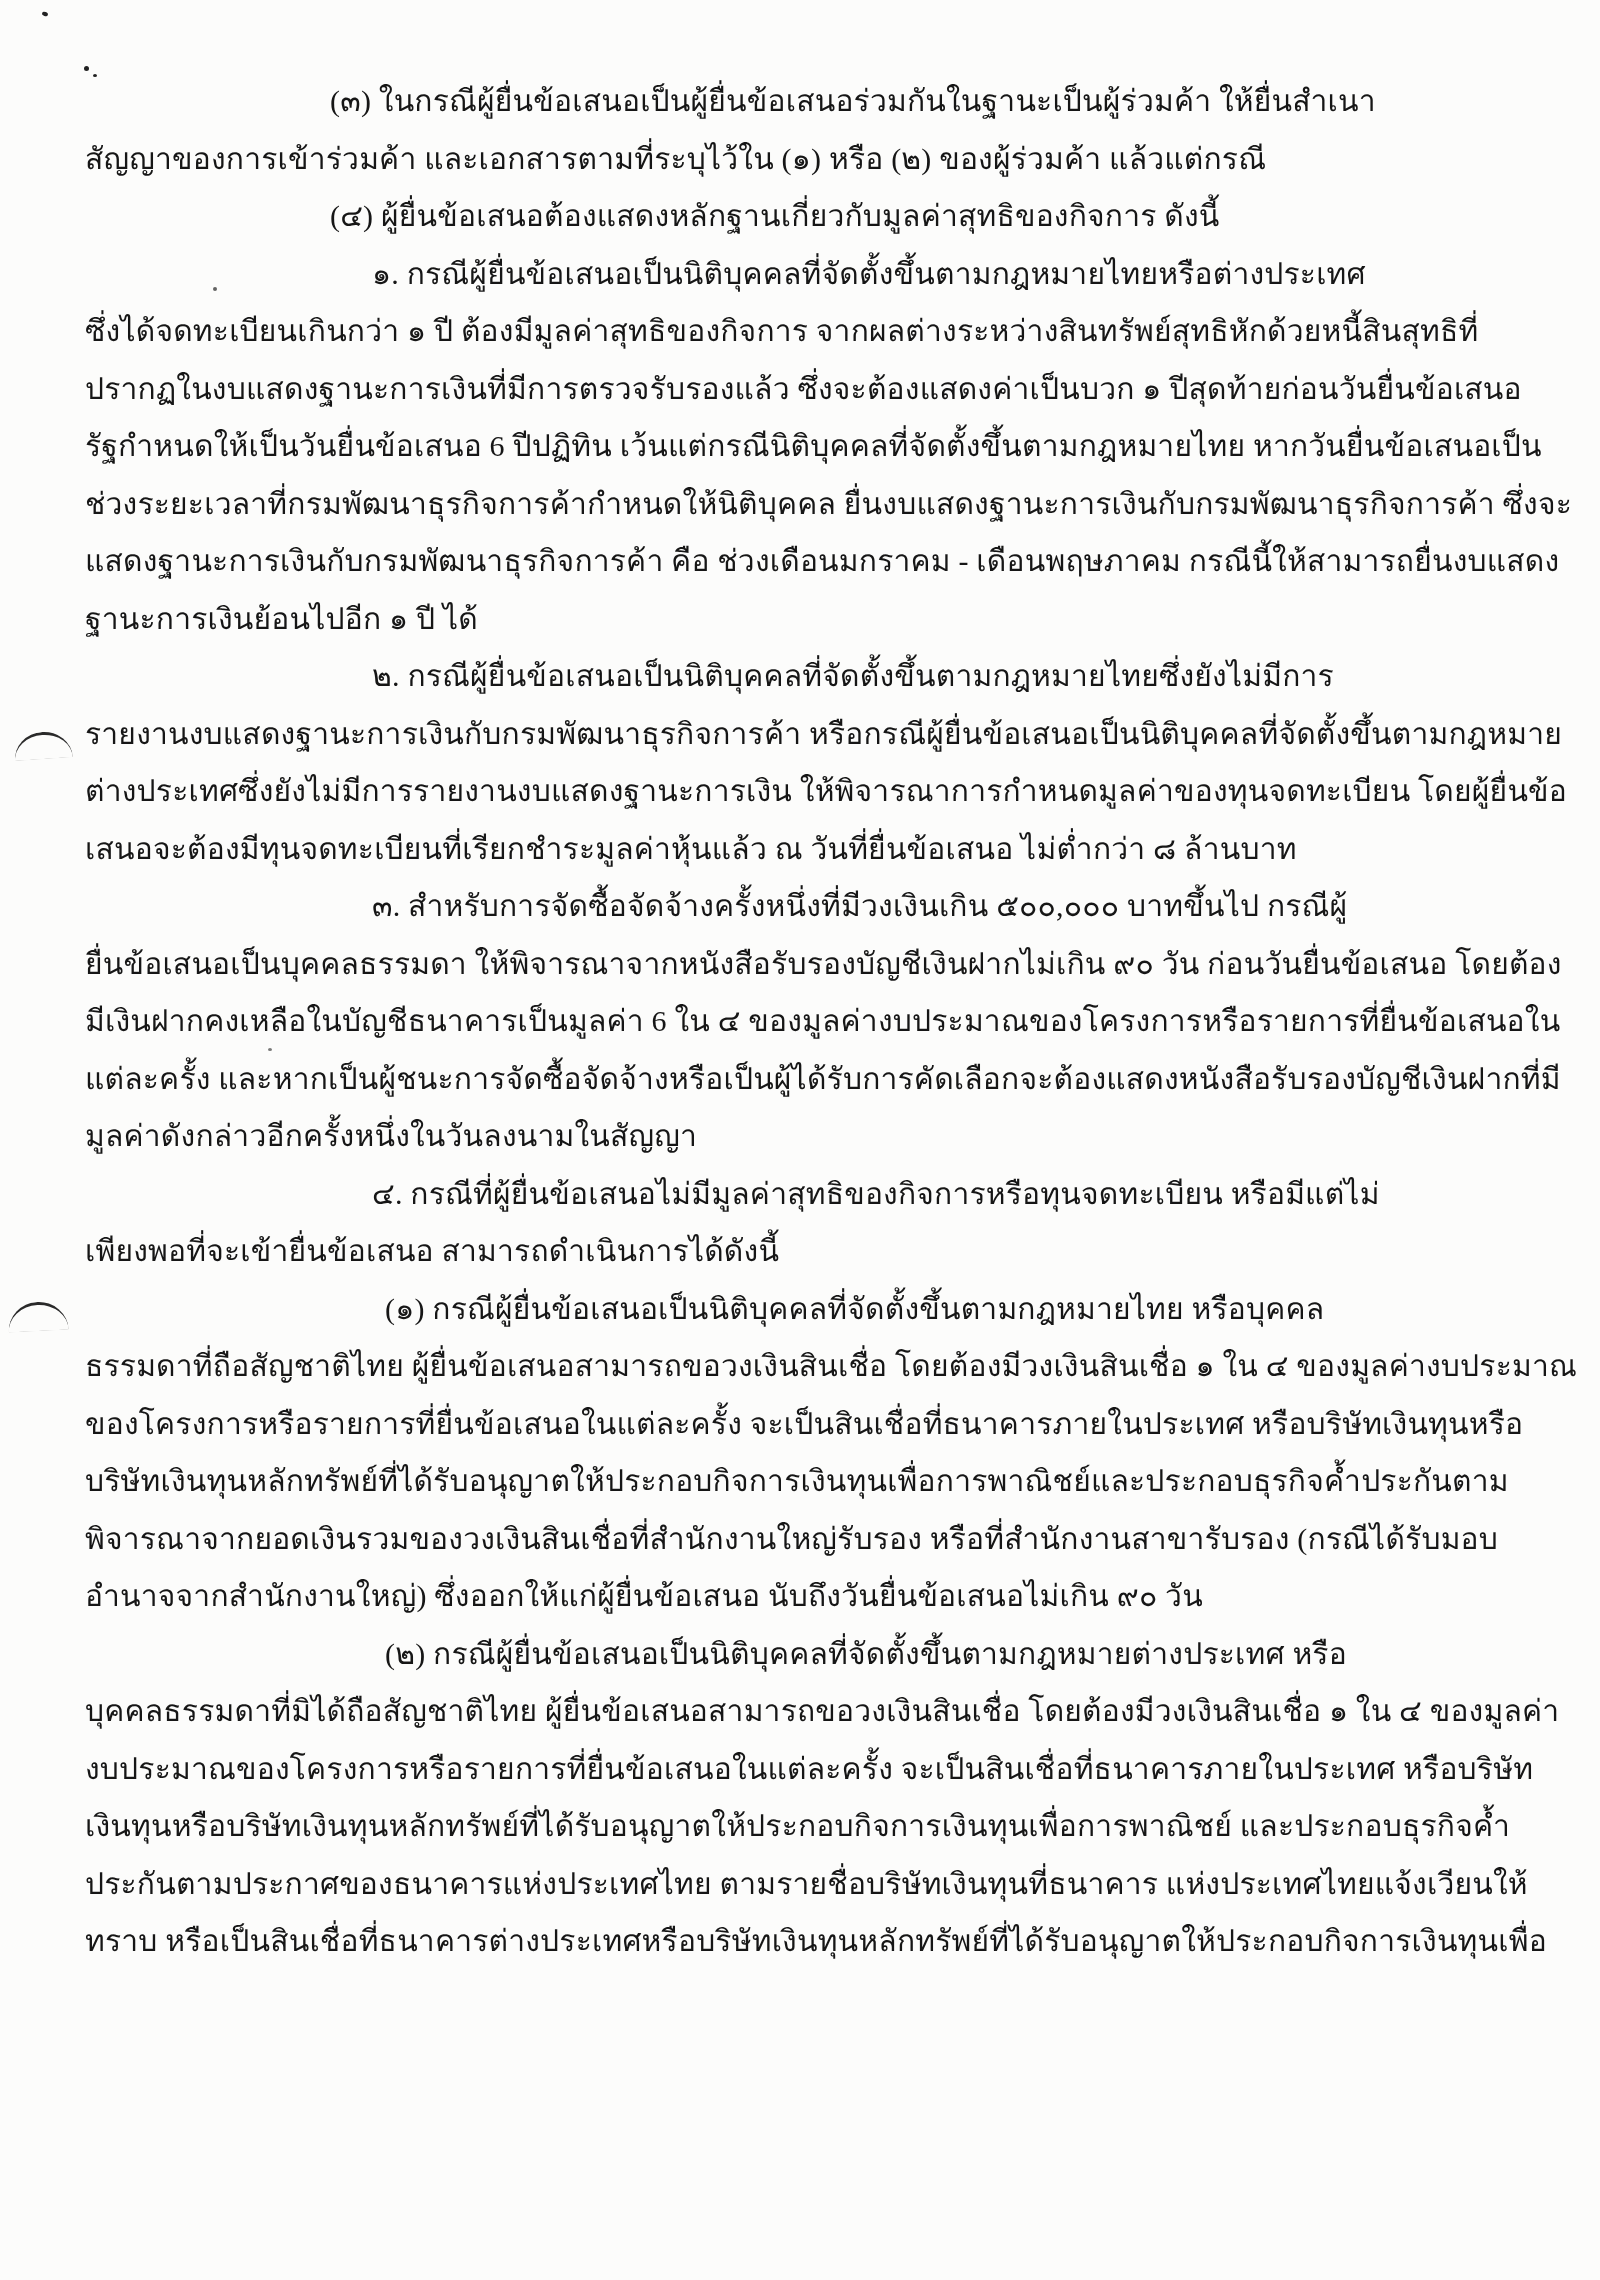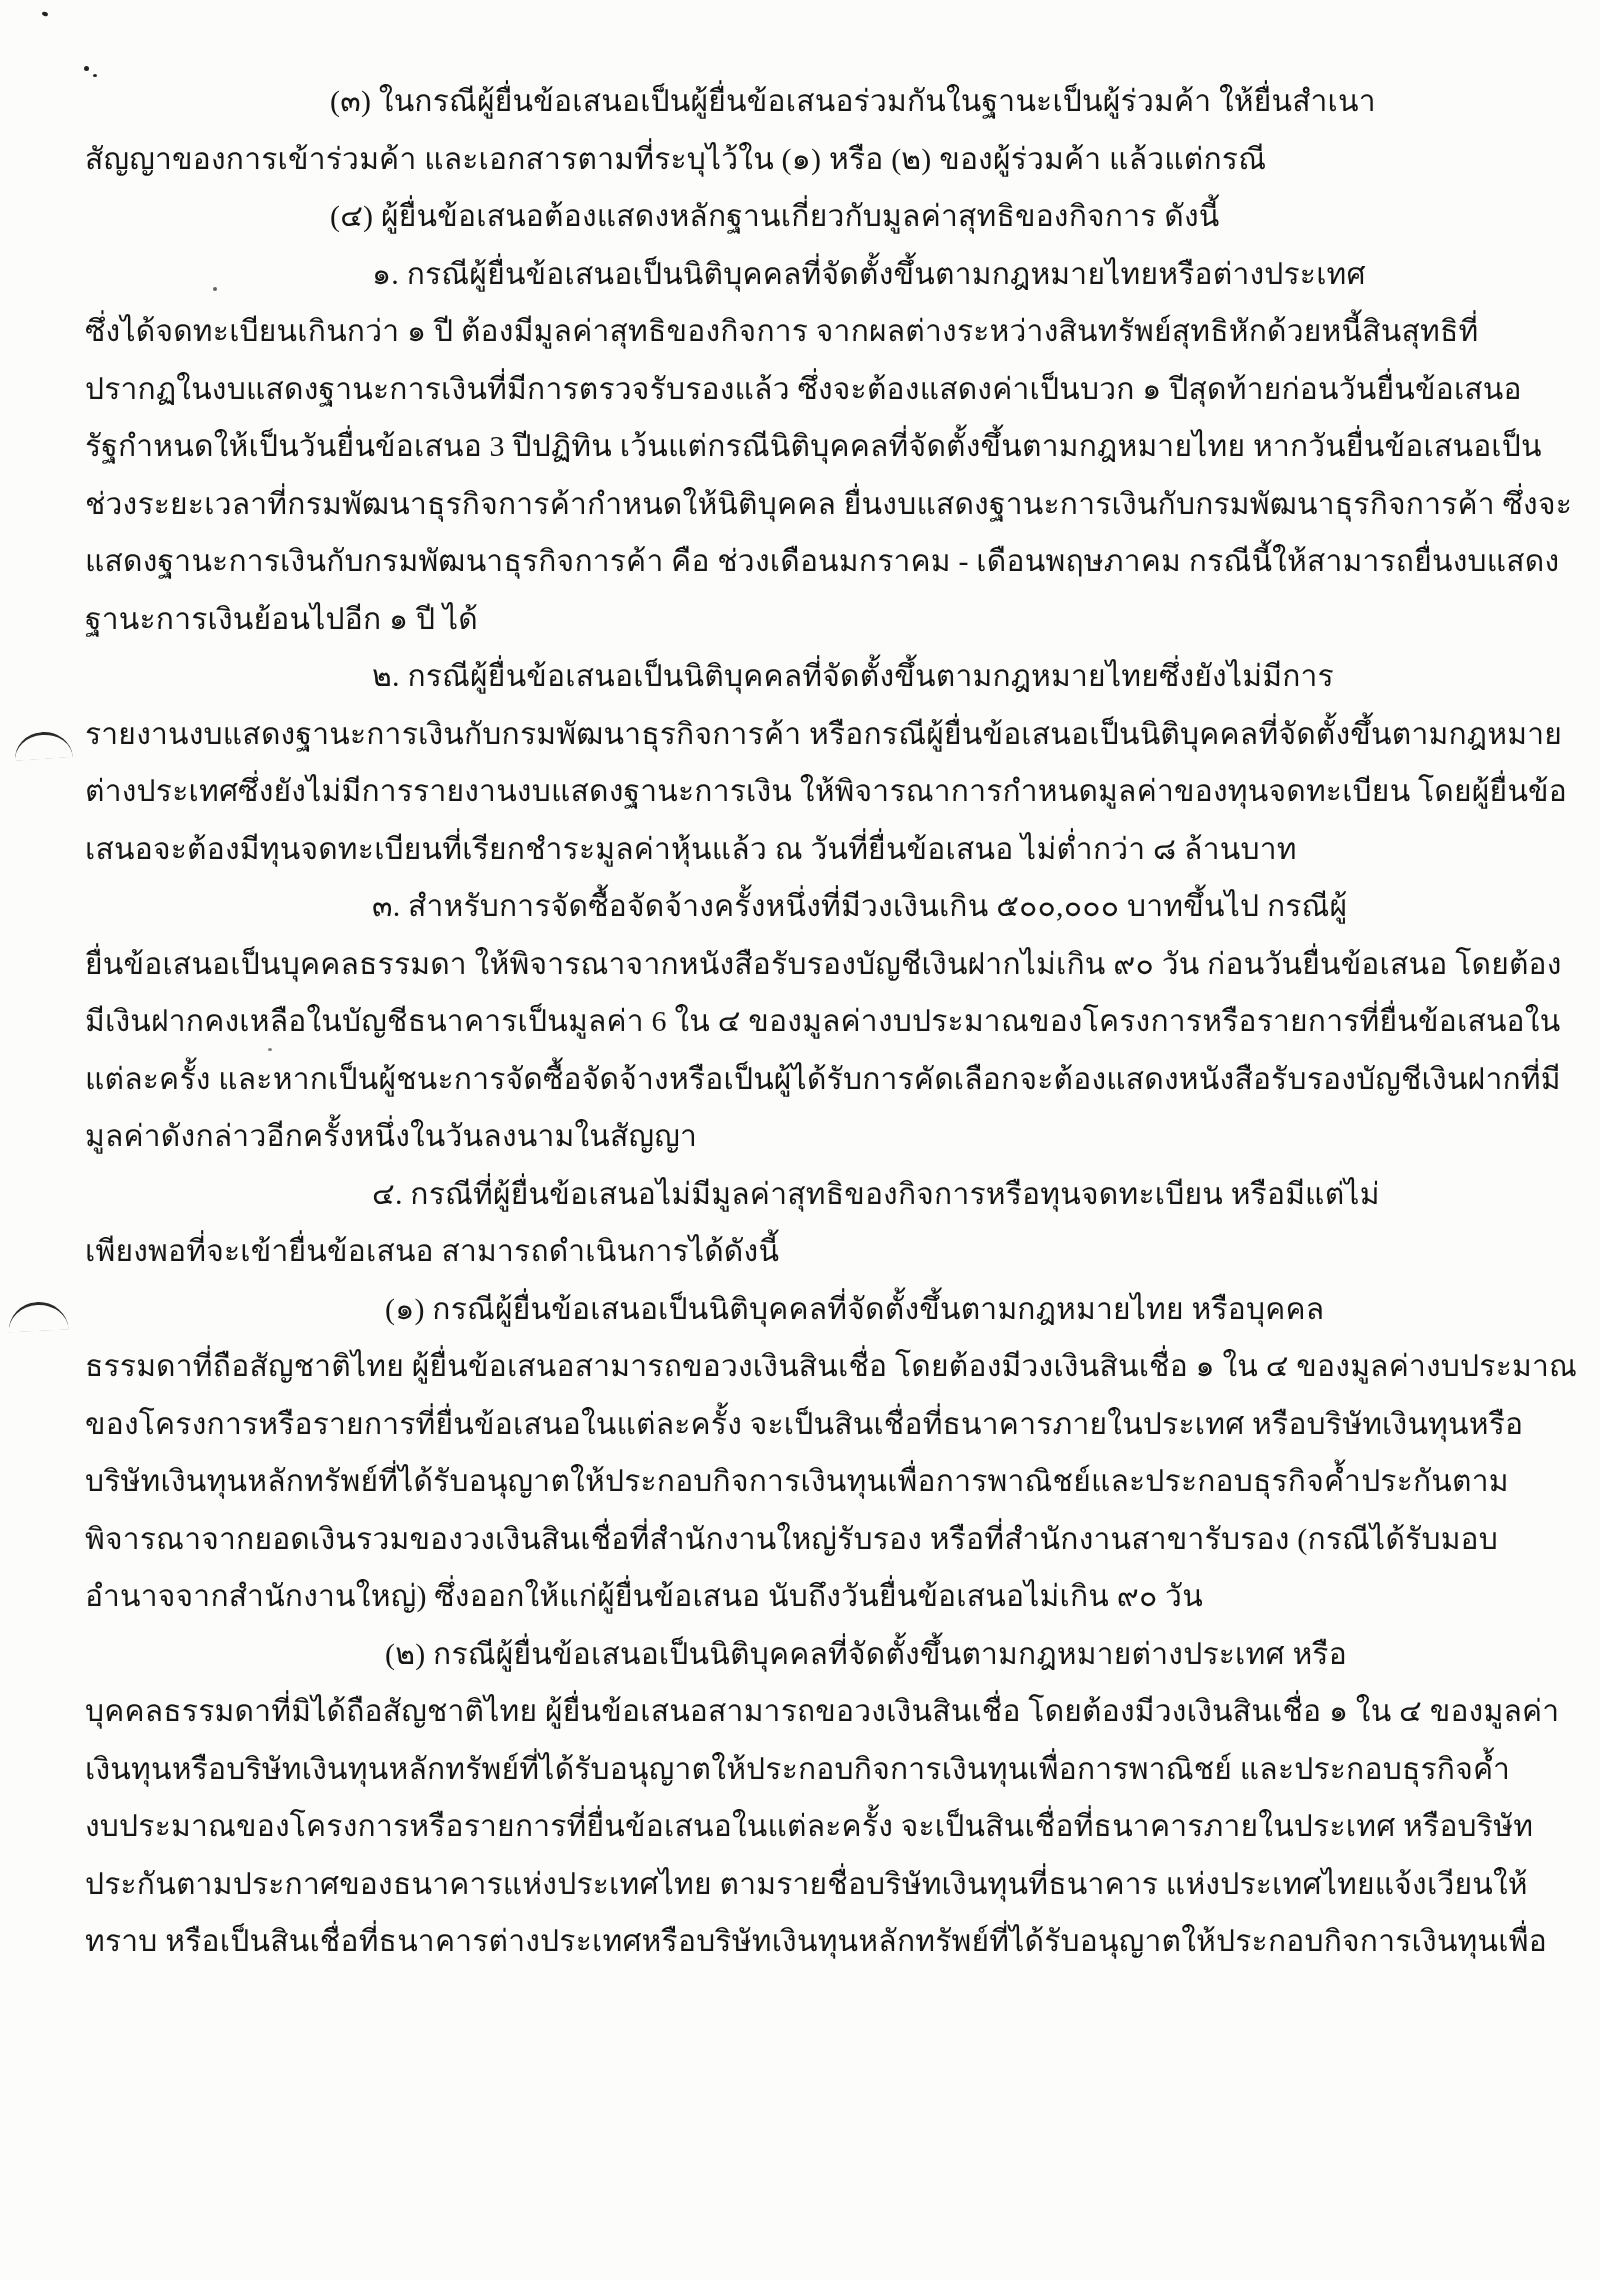--- a/index.html
+++ b/index.html
@@ -63,21 +63,21 @@
   <div class="arc arc-1"></div>
   <div class="arc arc-2"></div>
 
   <div class="textblock">
     <div class="line ind-a">(๓)  ในกรณีผู้ยื่นข้อเสนอเป็นผู้ยื่นข้อเสนอร่วมกันในฐานะเป็นผู้ร่วมค้า ให้ยื่นสำเนา</div>
     <div class="line ind-0">สัญญาของการเข้าร่วมค้า และเอกสารตามที่ระบุไว้ใน (๑) หรือ (๒) ของผู้ร่วมค้า แล้วแต่กรณี</div>
     <div class="line ind-a">(๔)  ผู้ยื่นข้อเสนอต้องแสดงหลักฐานเกี่ยวกับมูลค่าสุทธิของกิจการ ดังนี้</div>
     <div class="line ind-b">๑. กรณีผู้ยื่นข้อเสนอเป็นนิติบุคคลที่จัดตั้งขึ้นตามกฎหมายไทยหรือต่างประเทศ</div>
     <div class="line ind-0">ซึ่งได้จดทะเบียนเกินกว่า ๑ ปี ต้องมีมูลค่าสุทธิของกิจการ จากผลต่างระหว่างสินทรัพย์สุทธิหักด้วยหนี้สินสุทธิที่</div>
     <div class="line ind-0">ปรากฏในงบแสดงฐานะการเงินที่มีการตรวจรับรองแล้ว ซึ่งจะต้องแสดงค่าเป็นบวก ๑ ปีสุดท้ายก่อนวันยื่นข้อเสนอ</div>
-    <div class="line ind-0">รัฐกำหนดให้เป็นวันยื่นข้อเสนอ 3 ปีปฏิทิน เว้นแต่กรณีนิติบุคคลที่จัดตั้งขึ้นตามกฎหมายไทย หากวันยื่นข้อเสนอเป็น</div>
+    <div class="line ind-0">รัฐกำหนดให้เป็นวันยื่นข้อเสนอ 6 ปีปฏิทิน เว้นแต่กรณีนิติบุคคลที่จัดตั้งขึ้นตามกฎหมายไทย หากวันยื่นข้อเสนอเป็น</div>
     <div class="line ind-0">ช่วงระยะเวลาที่กรมพัฒนาธุรกิจการค้ากำหนดให้นิติบุคคล ยื่นงบแสดงฐานะการเงินกับกรมพัฒนาธุรกิจการค้า ซึ่งจะ</div>
     <div class="line ind-0">แสดงฐานะการเงินกับกรมพัฒนาธุรกิจการค้า คือ ช่วงเดือนมกราคม - เดือนพฤษภาคม กรณีนี้ให้สามารถยื่นงบแสดง</div>
     <div class="line ind-0">ฐานะการเงินย้อนไปอีก ๑ ปี ได้</div>
     <div class="line ind-b">๒. กรณีผู้ยื่นข้อเสนอเป็นนิติบุคคลที่จัดตั้งขึ้นตามกฎหมายไทยซึ่งยังไม่มีการ</div>
     <div class="line ind-0">รายงานงบแสดงฐานะการเงินกับกรมพัฒนาธุรกิจการค้า หรือกรณีผู้ยื่นข้อเสนอเป็นนิติบุคคลที่จัดตั้งขึ้นตามกฎหมาย</div>
     <div class="line ind-0">ต่างประเทศซึ่งยังไม่มีการรายงานงบแสดงฐานะการเงิน ให้พิจารณาการกำหนดมูลค่าของทุนจดทะเบียน โดยผู้ยื่นข้อ</div>
     <div class="line ind-0">เสนอจะต้องมีทุนจดทะเบียนที่เรียกชำระมูลค่าหุ้นแล้ว ณ วันที่ยื่นข้อเสนอ ไม่ต่ำกว่า ๘ ล้านบาท</div>
     <div class="line ind-b">๓. สำหรับการจัดซื้อจัดจ้างครั้งหนึ่งที่มีวงเงินเกิน ๕๐๐,๐๐๐ บาทขึ้นไป กรณีผู้</div>
     <div class="line ind-0">ยื่นข้อเสนอเป็นบุคคลธรรมดา ให้พิจารณาจากหนังสือรับรองบัญชีเงินฝากไม่เกิน ๙๐ วัน ก่อนวันยื่นข้อเสนอ โดยต้อง</div>
     <div class="line ind-0">มีเงินฝากคงเหลือในบัญชีธนาคารเป็นมูลค่า 6 ใน ๔ ของมูลค่างบประมาณของโครงการหรือรายการที่ยื่นข้อเสนอใน</div>
@@ -86,18 +86,18 @@
     <div class="line ind-b">๔. กรณีที่ผู้ยื่นข้อเสนอไม่มีมูลค่าสุทธิของกิจการหรือทุนจดทะเบียน หรือมีแต่ไม่</div>
     <div class="line ind-0">เพียงพอที่จะเข้ายื่นข้อเสนอ สามารถดำเนินการได้ดังนี้</div>
     <div class="line ind-c">(๑) กรณีผู้ยื่นข้อเสนอเป็นนิติบุคคลที่จัดตั้งขึ้นตามกฎหมายไทย หรือบุคคล</div>
     <div class="line ind-0">ธรรมดาที่ถือสัญชาติไทย ผู้ยื่นข้อเสนอสามารถขอวงเงินสินเชื่อ โดยต้องมีวงเงินสินเชื่อ ๑ ใน ๔ ของมูลค่างบประมาณ</div>
     <div class="line ind-0">ของโครงการหรือรายการที่ยื่นข้อเสนอในแต่ละครั้ง จะเป็นสินเชื่อที่ธนาคารภายในประเทศ หรือบริษัทเงินทุนหรือ</div>
     <div class="line ind-0">บริษัทเงินทุนหลักทรัพย์ที่ได้รับอนุญาตให้ประกอบกิจการเงินทุนเพื่อการพาณิชย์และประกอบธุรกิจค้ำประกันตาม</div>
     <div class="line ind-0">พิจารณาจากยอดเงินรวมของวงเงินสินเชื่อที่สำนักงานใหญ่รับรอง หรือที่สำนักงานสาขารับรอง (กรณีได้รับมอบ</div>
     <div class="line ind-0">อำนาจจากสำนักงานใหญ่) ซึ่งออกให้แก่ผู้ยื่นข้อเสนอ นับถึงวันยื่นข้อเสนอไม่เกิน ๙๐ วัน</div>
     <div class="line ind-c">(๒) กรณีผู้ยื่นข้อเสนอเป็นนิติบุคคลที่จัดตั้งขึ้นตามกฎหมายต่างประเทศ หรือ</div>
     <div class="line ind-0">บุคคลธรรมดาที่มิได้ถือสัญชาติไทย ผู้ยื่นข้อเสนอสามารถขอวงเงินสินเชื่อ โดยต้องมีวงเงินสินเชื่อ ๑ ใน ๔ ของมูลค่า</div>
+    <div class="line ind-0">งบประมาณของโครงการหรือรายการที่ยื่นข้อเสนอในแต่ละครั้ง จะเป็นสินเชื่อที่ธนาคารภายในประเทศ หรือบริษัท</div>
     <div class="line ind-0">เงินทุนหรือบริษัทเงินทุนหลักทรัพย์ที่ได้รับอนุญาตให้ประกอบกิจการเงินทุนเพื่อการพาณิชย์ และประกอบธุรกิจค้ำ</div>
-    <div class="line ind-0">งบประมาณของโครงการหรือรายการที่ยื่นข้อเสนอในแต่ละครั้ง จะเป็นสินเชื่อที่ธนาคารภายในประเทศ หรือบริษัท</div>
     <div class="line ind-0">ประกันตามประกาศของธนาคารแห่งประเทศไทย ตามรายชื่อบริษัทเงินทุนที่ธนาคาร แห่งประเทศไทยแจ้งเวียนให้</div>
     <div class="line ind-0">ทราบ หรือเป็นสินเชื่อที่ธนาคารต่างประเทศหรือบริษัทเงินทุนหลักทรัพย์ที่ได้รับอนุญาตให้ประกอบกิจการเงินทุนเพื่อ</div>
   </div>
 </div>
 
 </body></html>

